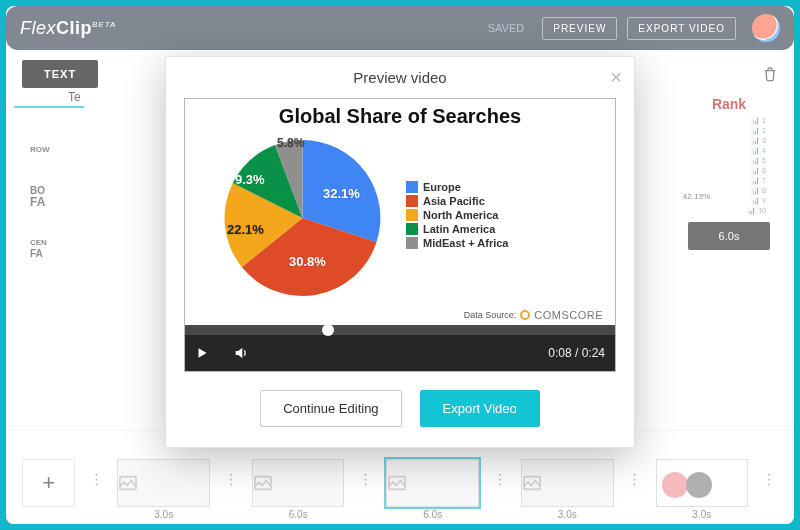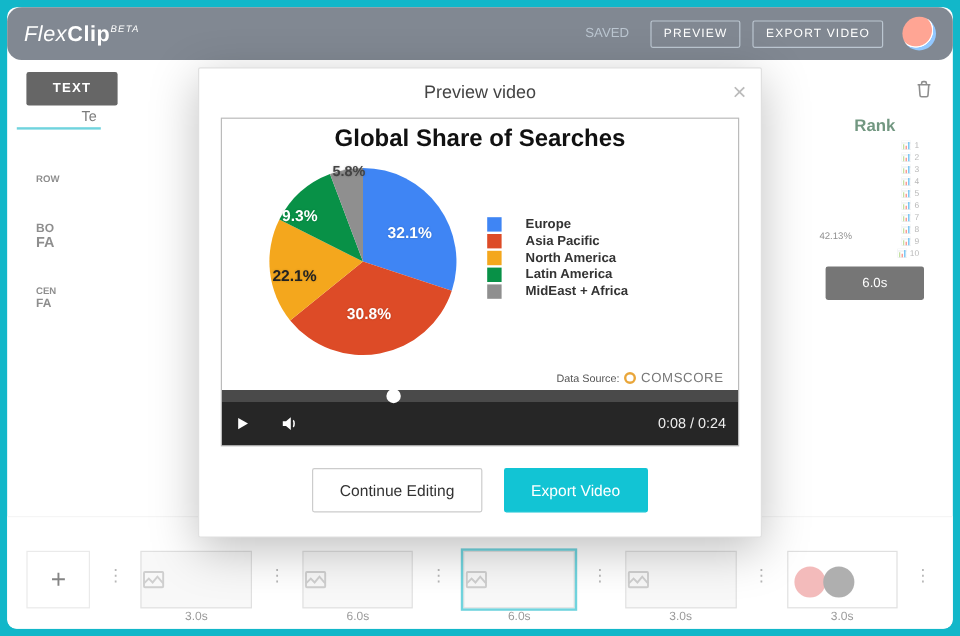--- a/index.html
+++ b/index.html
@@ -17,21 +17,21 @@
   
   .tools { display: flex; align-items: center; padding: 10px 16px 0 16px; gap: 10px; }
   .chip { background: #000; color: #fff; font-size: 11px; font-weight: 600; letter-spacing: 1px; padding: 8px 22px; border-radius: 2px; }
   .trash { margin-left: auto; width: 16px; height: 16px; }
   .sub-tab { padding: 2px 16px 2px 54px; font-size: 12px; color: #222; }
   
   .sideopts { position: absolute; left: 24px; top: 140px; font-size: 8px; font-weight: 700; color: #444; display: flex; flex-direction: column; gap: 30px; }
   .sideopts div { line-height: 1.1; }
   
   .rank { position: absolute; right: 24px; top: 90px; width: 82px; text-align: center; }
-  .rank h4 { font-size: 14px; font-weight: 700; color: #14532d; }
+  .rank h4 { font-size: 14px; font-weight: 700; color: #b91c1c; }
   .rank ul { list-style: none; margin-top: 4px; }
   .rank li { font-size: 7px; color: #888; text-align: right; padding: 1px 4px 1px 0; }
   .rank .mid { position: absolute; right: 60px; top: 96px; font-size: 8px; color: #444; }
   .rank-dur { background: #1b1b1b; color: #fff; font-size: 11px; padding: 8px 0; margin-top: 6px; border-radius: 2px; }
   
   .story { position: absolute; left: 0; right: 0; bottom: 0; height: 94px; border-top: 1px solid #eee; background: #fff; display: flex; flex-direction: column; }
   .story-row { flex: 1; display: flex; align-items: center; padding: 10px 16px 0 16px; gap: 12px; overflow-x: auto; }
   .story-add { width: 56px; height: 48px; border: 1px solid #ddd; display: flex; align-items: center; justify-content: center; font-size: 22px; color: #333; }
   .clip { width: 97px; height: 48px; border: 1px solid #ccc; background: #f4f4f4; position: relative; display: flex; align-items: center; justify-content: flex-start; }
   .clip svg { opacity: .55; }
@@ -45,21 +45,21 @@
   .overlay { position: absolute; inset: 0; background: rgba(255,255,255,.4); display: flex; align-items: flex-start; justify-content: center; }
   .modal { width: 470px; margin-top: 50px; background: #fff; border-radius: 2px; box-shadow: 0 10px 40px rgba(0,0,0,.25); border: 1px solid #e0e0e0; padding-top: 8px; position: relative; }
   .close { position: absolute; right: 12px; top: 10px; color: #bbb; font-size: 20px; line-height: 1; cursor: pointer; }
   .mtitle { text-align: center; font-size: 15px; color: #444; font-weight: 400; margin: 4px 0 12px; }
   .video { margin: 0 18px; border: 1px solid #bbb; background: #fff; }
   .chart { padding: 6px 10px 2px 10px; height: 226px; position: relative; }
   .ctitle { text-align: center; font-weight: 800; font-size: 20px; font-family: Arial, sans-serif; color: #111; }
   .pie-wrap { display: flex; gap: 6px; align-items: center; margin-top: -2px; }
   .pie { width: 205px; height: 178px; position: relative; }
   .legend { font-size: 11px; font-weight: 700; color: #333; }
-  .lg { display: flex; align-items: center; gap: 20px; margin: 2px 0; }
+  .lg { display: flex; align-items: center; gap: 5px; margin: 2px 0; }
   .sw { width: 12px; height: 12px; }
   .ds { position: absolute; right: 12px; bottom: 4px; font-size: 9px; color: #555; display: flex; align-items: center; gap: 4px; }
   .ds .o { width: 10px; height: 10px; border: 2px solid #e9a63a; border-radius: 50%; display: inline-block; }
   
   .scrub { height: 10px; background: #4a4a4a; position: relative; }
   .scrub .dot { width: 12px; height: 12px; background: #fff; border-radius: 50%; position: absolute; top: -1px; left: 33.3%; transform: translateX(-50%); }
   .ctrls { height: 36px; background: #262626; display: flex; align-items: center; padding: 0 10px; color: #fff; font-size: 12px; gap: 24px; }
   .ctrls .t { margin-left: auto; font-size: 12px; color: #eee; }
   .mbtns { display: flex; justify-content: center; gap: 18px; padding: 18px 0 20px; }
   .mbtn { font-size: 13px; padding: 10px 22px; border-radius: 2px; }

